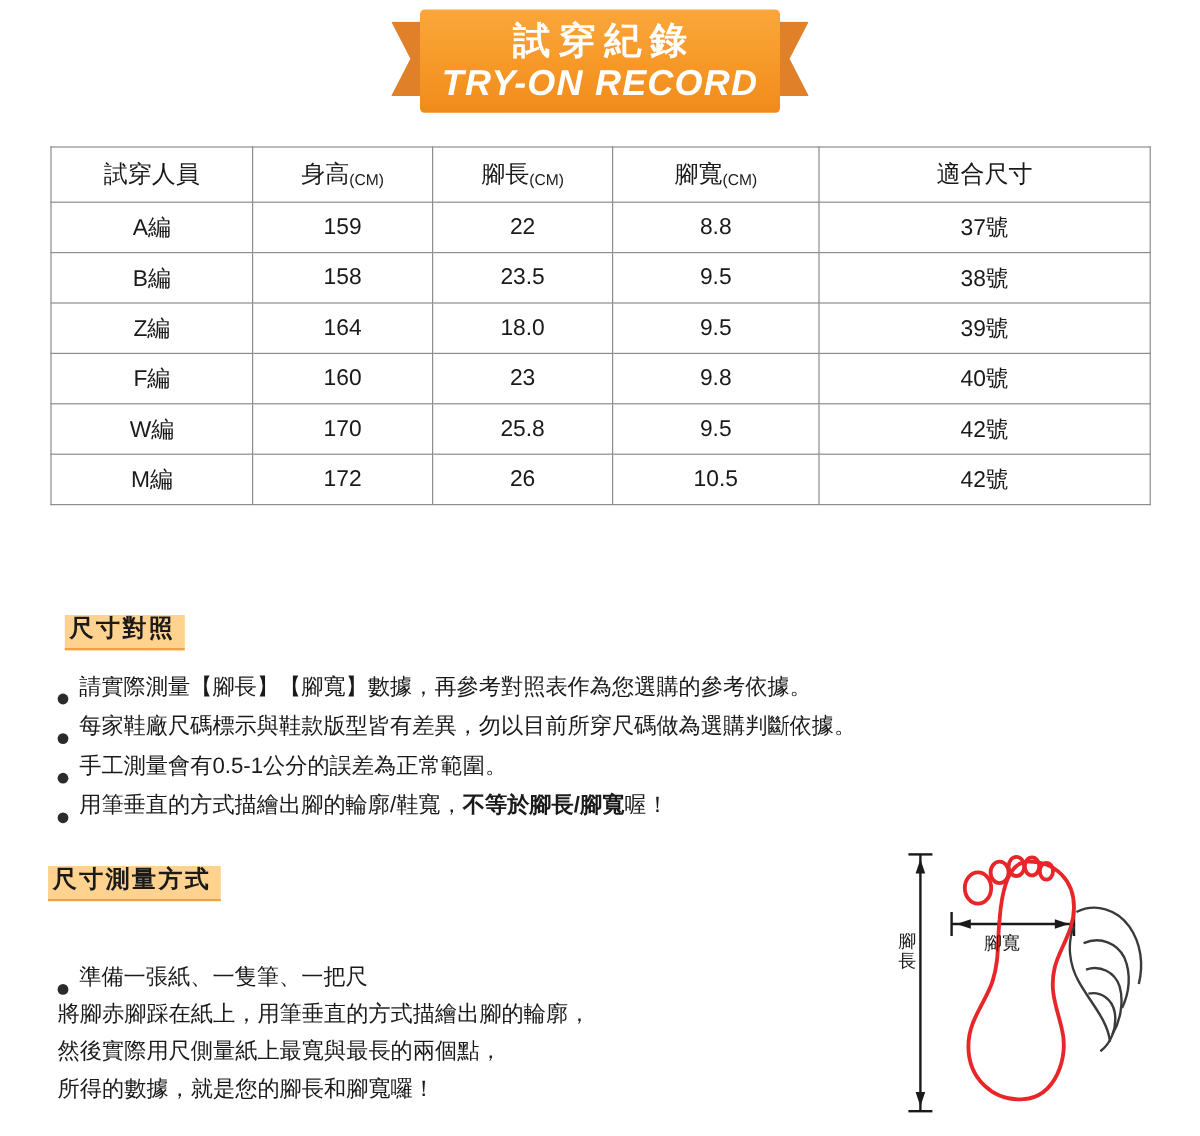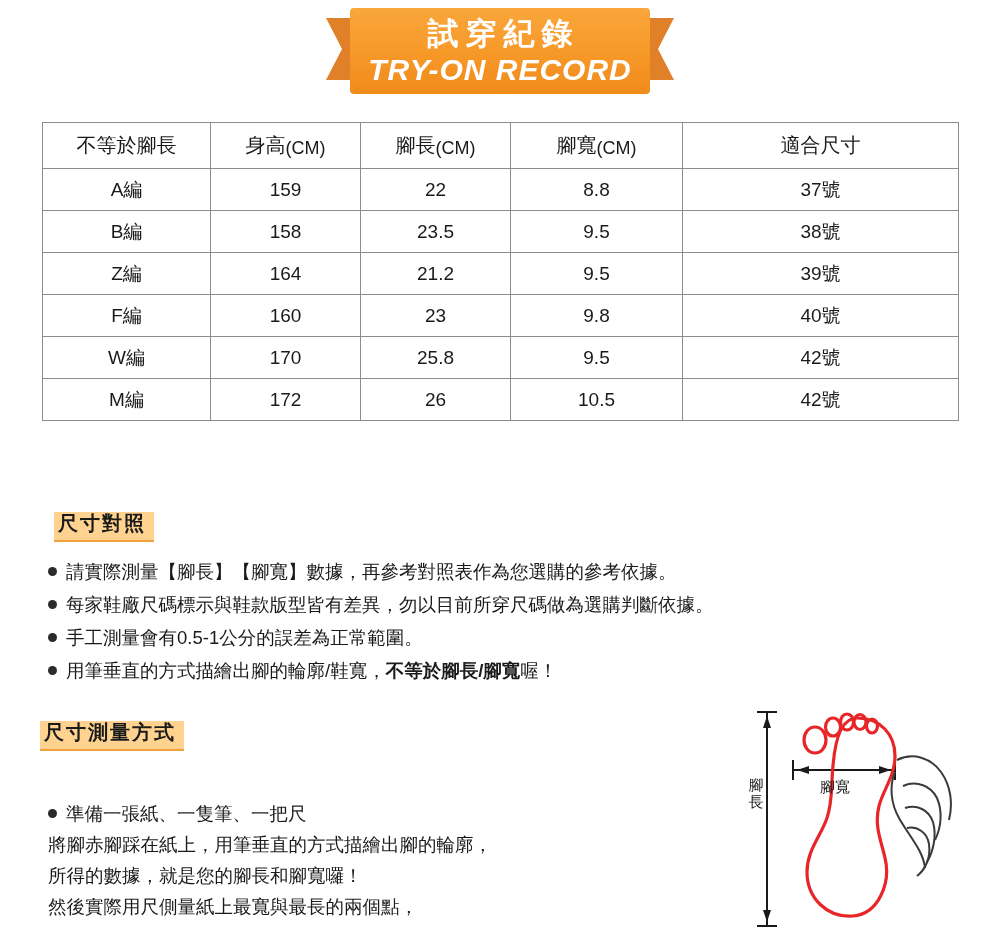--- a/index.html
+++ b/index.html
@@ -53,21 +53,21 @@
   }
   table.tryon th, table.tryon td {
     border: 1px solid #8c8c8c;
     text-align: center;
     font-size: 19px;
     color: #1a1a1a;
     height: 42px;
     padding: 0 2px;
   }
   table.tryon th { font-size: 20px; height: 46px; font-weight: normal; }
-  table.tryon th .unit { font-size: 18px; vertical-align: -2px; text-align: right; }
+  table.tryon th .unit { font-size: 13px; vertical-align: -2px; text-align: right; }
   table.tryon col.c1 { width: 168px; }
   table.tryon col.c2 { width: 150px; }
   table.tryon col.c3 { width: 150px; }
   table.tryon col.c4 { width: 172px; }
   table.tryon col.c5 { width: 276px; }
 
   
   .sect-head {
     display: inline-block;
     font-size: 20px; font-weight: bold; color: #1a1a1a;
@@ -75,21 +75,21 @@
     padding: 2px 8px 3px 4px;
     background: linear-gradient(180deg, rgba(255,255,255,0) 14%, #ffd38f 14%, #ffd38f 100%);
     border-bottom: 2px solid #f0a23c;
   }
   .sect1 { position: absolute; top: 508px; left: 54px; }
   .sect2 { position: absolute; top: 717px; left: 40px; }
 
   
   .notes { position: absolute; top: 556px; left: 48px; width: 900px; }
   .note-line {
-    display: flex; align-items: flex-start;
+    display: flex; align-items: flex-end;
     font-size: 18.5px; line-height: 31px; color: #1a1a1a;
     margin-bottom: 2px;
   }
   .dot {
     flex: 0 0 auto; width: 9px; height: 9px; border-radius: 50%;
     background: #2b2b2b; margin: 11px 9px 0 0;
   }
   .note-line .txt b { font-weight: bold; margin-top: 28px; }
 
   .measure { position: absolute; top: 772px; left: 48px; width: 690px; }
@@ -126,21 +126,21 @@
     <table class="tryon">
       <colgroup>
         <col class="c1">
           <col class="c2">
           <col class="c3">
           <col class="c4">
           <col class="c5">
       </colgroup>
       <thead>
         <tr>
-          <th><span>不等於腳長</span></th>
+          <th><span>試穿人員</span></th>
           <th><span>身高</span><span class="unit">(CM)</span></th>
           <th><span>腳長</span><span class="unit">(CM)</span></th>
           <th><span>腳寬</span><span class="unit">(CM)</span></th>
           <th><span>適合尺寸</span></th>
         </tr>
       </thead>
       <tbody>
         <tr>
           <td>A編</td>
           <td>159</td>
@@ -151,21 +151,21 @@
         <tr>
           <td>B編</td>
           <td>158</td>
           <td>23.5</td>
           <td>9.5</td>
           <td>38號</td>
         </tr>
         <tr>
           <td>Z編</td>
           <td>164</td>
-          <td>21.2</td>
+          <td>18.0</td>
           <td>9.5</td>
           <td>39號</td>
         </tr>
         <tr>
           <td>F編</td>
           <td>160</td>
           <td>23</td>
           <td>9.8</td>
           <td>40號</td>
         </tr>
@@ -213,22 +213,22 @@
   <div class="sect2">
     <span class="sect-head">尺寸測量方式</span>
   </div>
 
   <div class="measure">
     <div class="note-line">
       <span class="dot"></span>
       <span class="txt">準備一張紙、一隻筆、一把尺</span>
     </div>
     <div class="cont">將腳赤腳踩在紙上，用筆垂直的方式描繪出腳的輪廓，</div>
+    <div class="cont">然後實際用尺側量紙上最寬與最長的兩個點，</div>
     <div class="cont">所得的數據，就是您的腳長和腳寬囉！</div>
-    <div class="cont">然後實際用尺側量紙上最寬與最長的兩個點，</div>
   </div>
 
   <div class="foot-fig">
     <svg width="235" height="235" viewBox="0 0 235 235">
 
       <g stroke="#1a1a1a" stroke-width="2" fill="none">
         <line x1="22" y1="12" x2="22" y2="226"></line>
         <line x1="12" y1="12" x2="32" y2="12"></line>
         <line x1="12" y1="226" x2="32" y2="226"></line>
         <polygon points="22,16 18,28 26,28" fill="#1a1a1a" stroke="none"></polygon>

